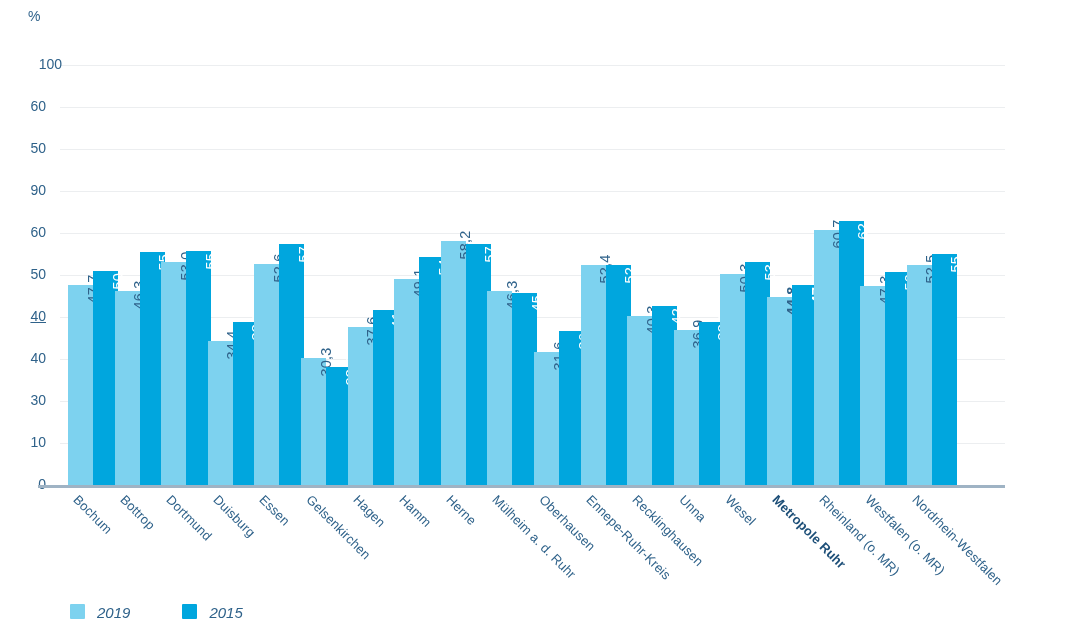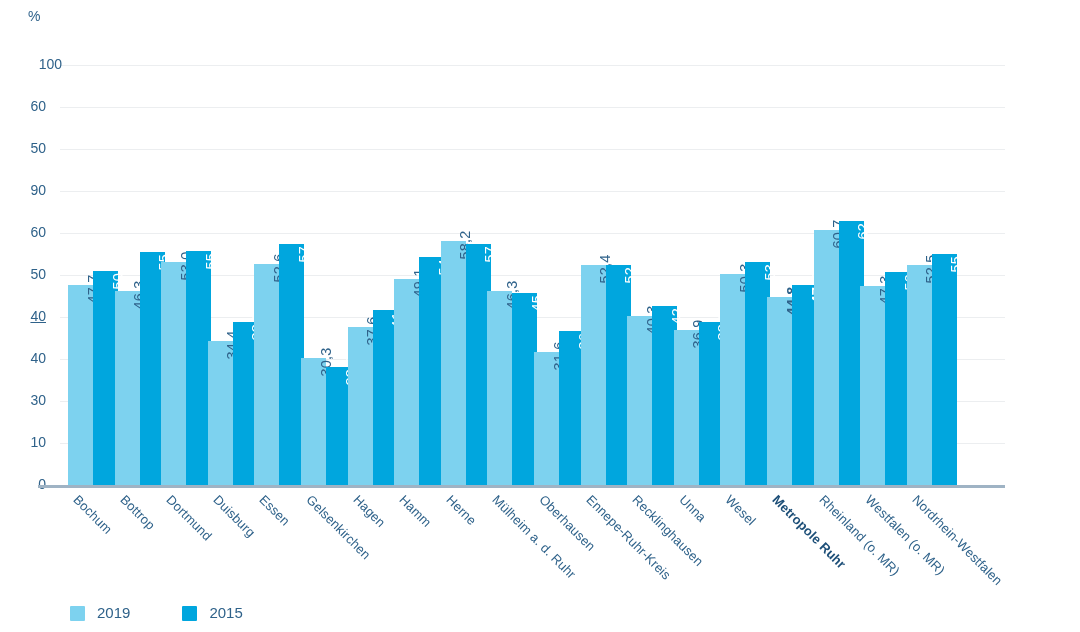--- a/index.html
+++ b/index.html
@@ -113,22 +113,23 @@
   #legend {
     position: absolute;
     left: 70px;
     top: 604px;
     display: flex;
     align-items: center;
     gap: 0;
   }
   .legend-item {
     display: flex;
-    align-items: flex-end;
+    align-items: flex-start;
     margin-right: 52px;
+    font-style: italic;
   }
   .legend-swatch {
     width: 15px;
     height: 15px;
     margin-right: 12px;
     border-radius: 1px;
   }
   .legend-label {
     font-size: 15px;
     color: #2f628a;

